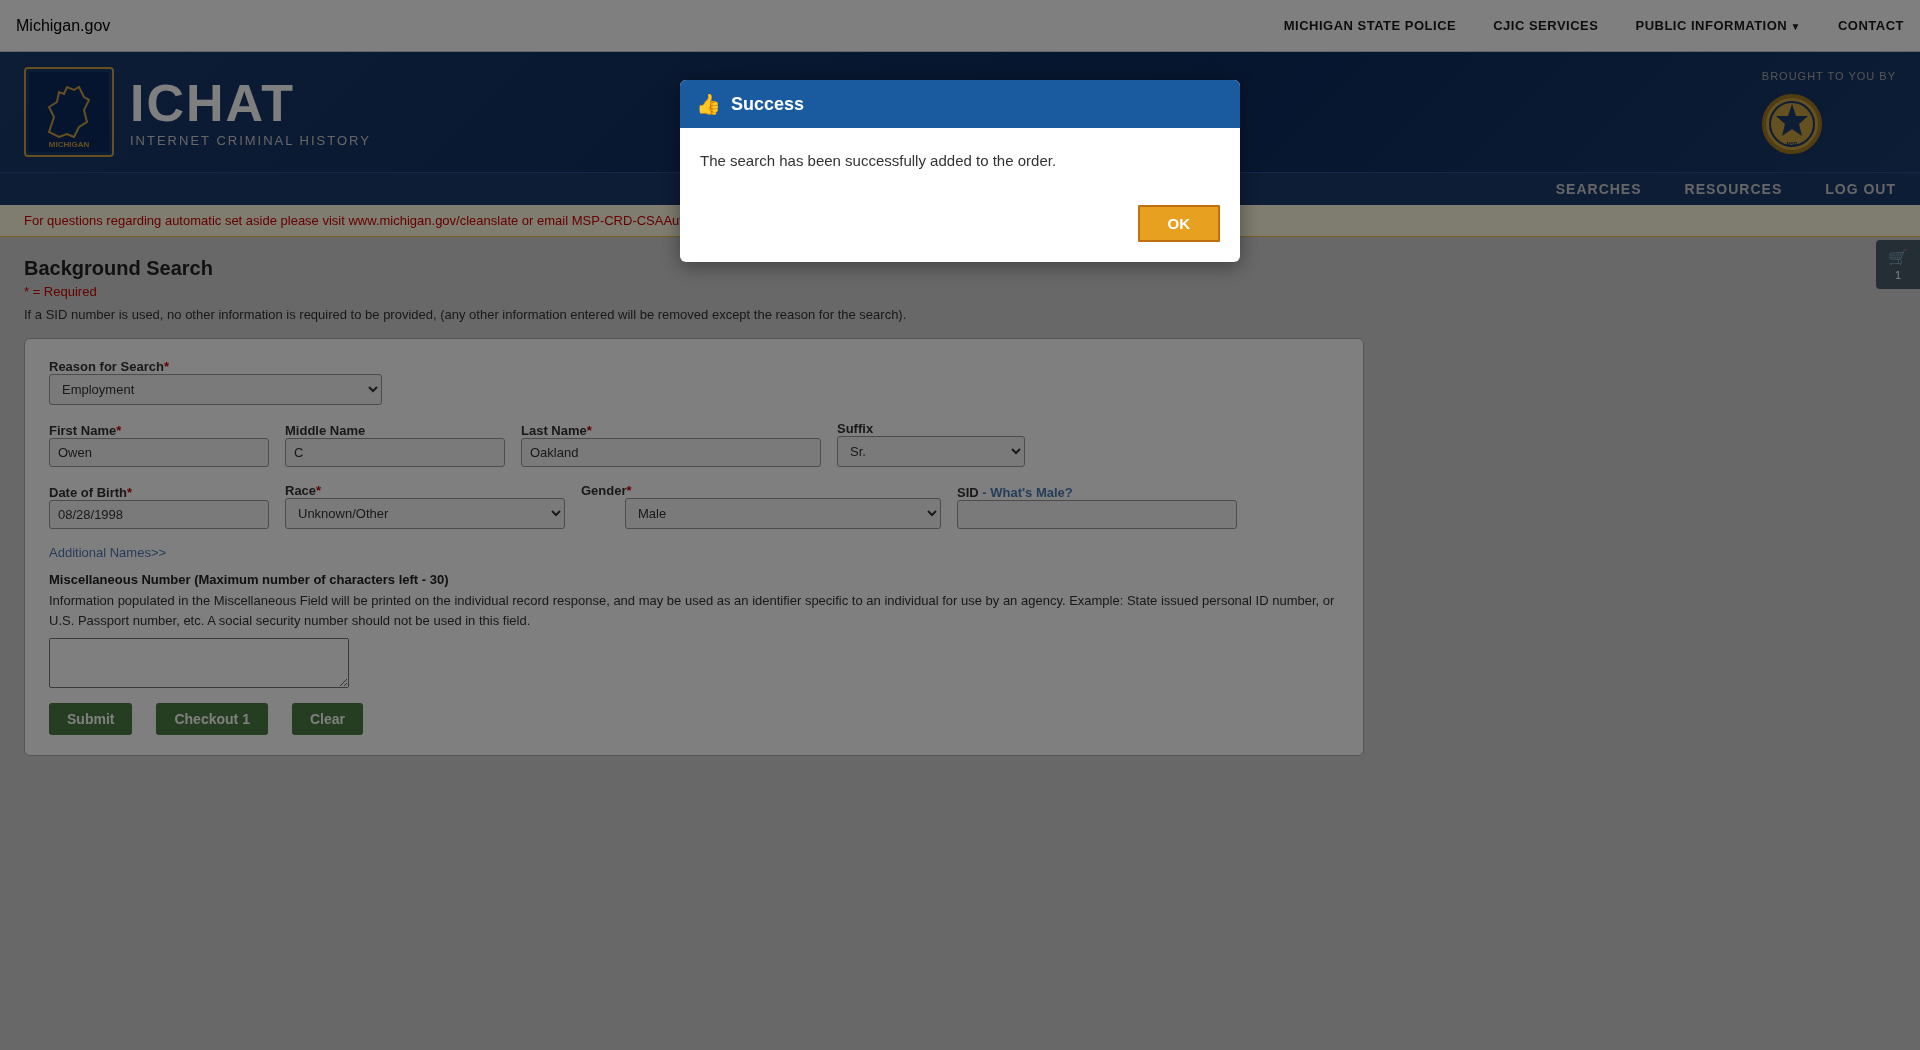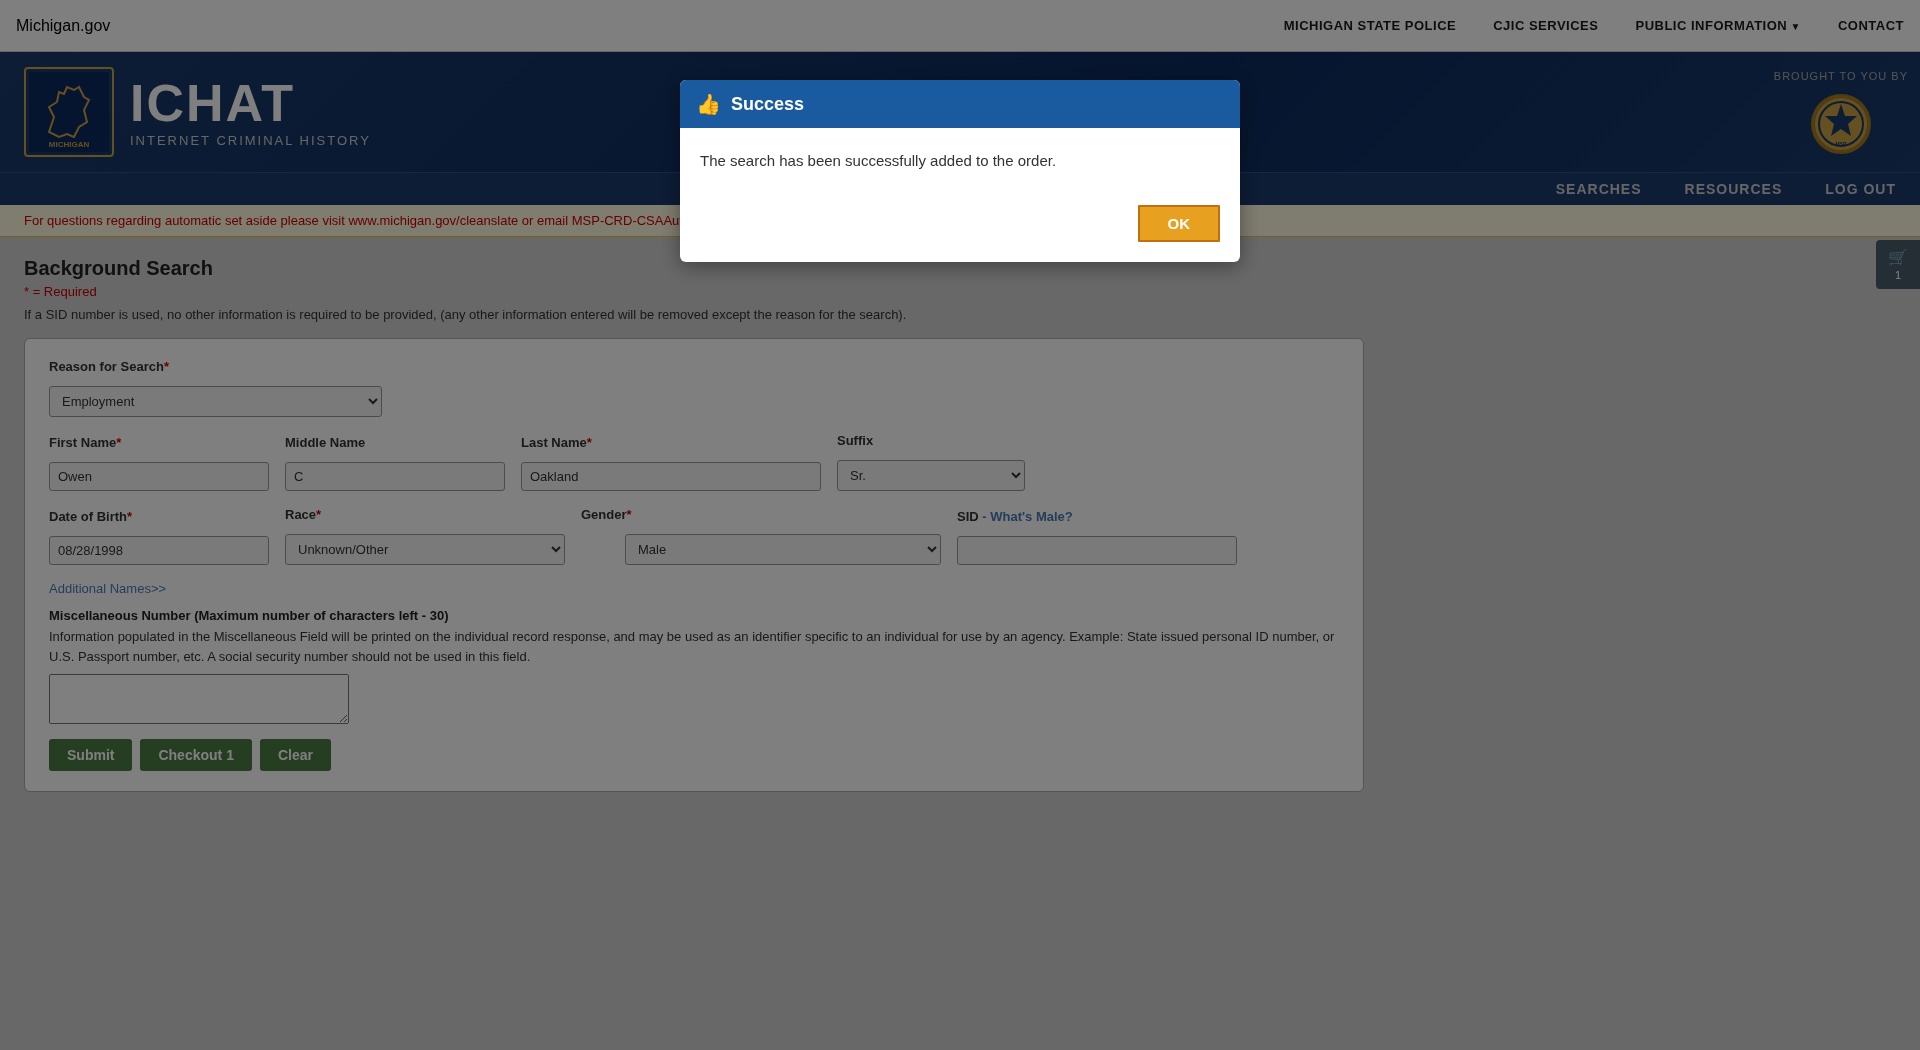--- a/index.html
+++ b/index.html
@@ -61,24 +61,23 @@
       color: #ccc;
       font-size: 14px;
       font-weight: bold;
       letter-spacing: 1px;
     }
 
     
     .brought-by {
       display: flex;
       flex-direction: column;
-      align-items: center;
       gap: 12px;
       position: absolute;
-      right: 12px;
+      right: 24px;
       top: 50%;
       transform: translateY(-50%);
     }
     .brought-by span { color: #aaa; font-size: 11px; letter-spacing: 1px; }
     .msp-badge {
       width: 60px;
       height: 60px;
       border-radius: 50%;
       background: #c8a040;
       display: flex;
@@ -112,21 +111,21 @@
     
     .form-card {
       background: #fff;
       border: 1px solid #aaa;
       border-radius: 6px;
       padding: 20px 24px;
       max-width: 1340px;
     }
 
     .form-row { display: flex; gap: 16px; margin-bottom: 16px; align-items: flex-end; }
-    .form-group { display: flex; flex-direction: column; gap: 12px; }
+    .form-group { display: flex; flex-direction: column; gap: 0; }
     .form-group label { font-size: 13px; font-weight: bold; color: #333; }
     .form-group label .req { color: #c00; }
 
     .form-group input, .form-group select, .form-group textarea {
       border: 1px solid #999;
       border-radius: 3px;
       padding: 6px 8px;
       font-size: 13px;
       background: #f5f5f5;
       color: #333;
@@ -141,21 +140,21 @@
     .race-select { width: 280px; }
     .gender-select { width: 316px; margin-left: 44px; }
     .sid-input { width: 280px; }
 
     .additional-names-link { color: #4a7ab5; font-size: 13px; text-decoration: none; display: block; margin-bottom: 12px; }
 
     .misc-label { font-size: 13px; font-weight: bold; color: #222; margin-bottom: 4px; }
     .misc-desc { font-size: 13px; color: #333; margin-bottom: 8px; line-height: 1.5; }
     .misc-textarea { width: 300px; height: 50px; resize: vertical; }
 
-    .form-buttons { display: flex; gap: 8px; margin-top: 12px; }
+    .form-buttons { display: flex; gap: 24px; margin-top: 12px; }
     .btn-submit {
       background: #4a7a40;
       color: #fff;
       border: none;
       padding: 8px 18px;
       border-radius: 3px;
       font-size: 14px;
       font-weight: bold;
       cursor: pointer;
     }

